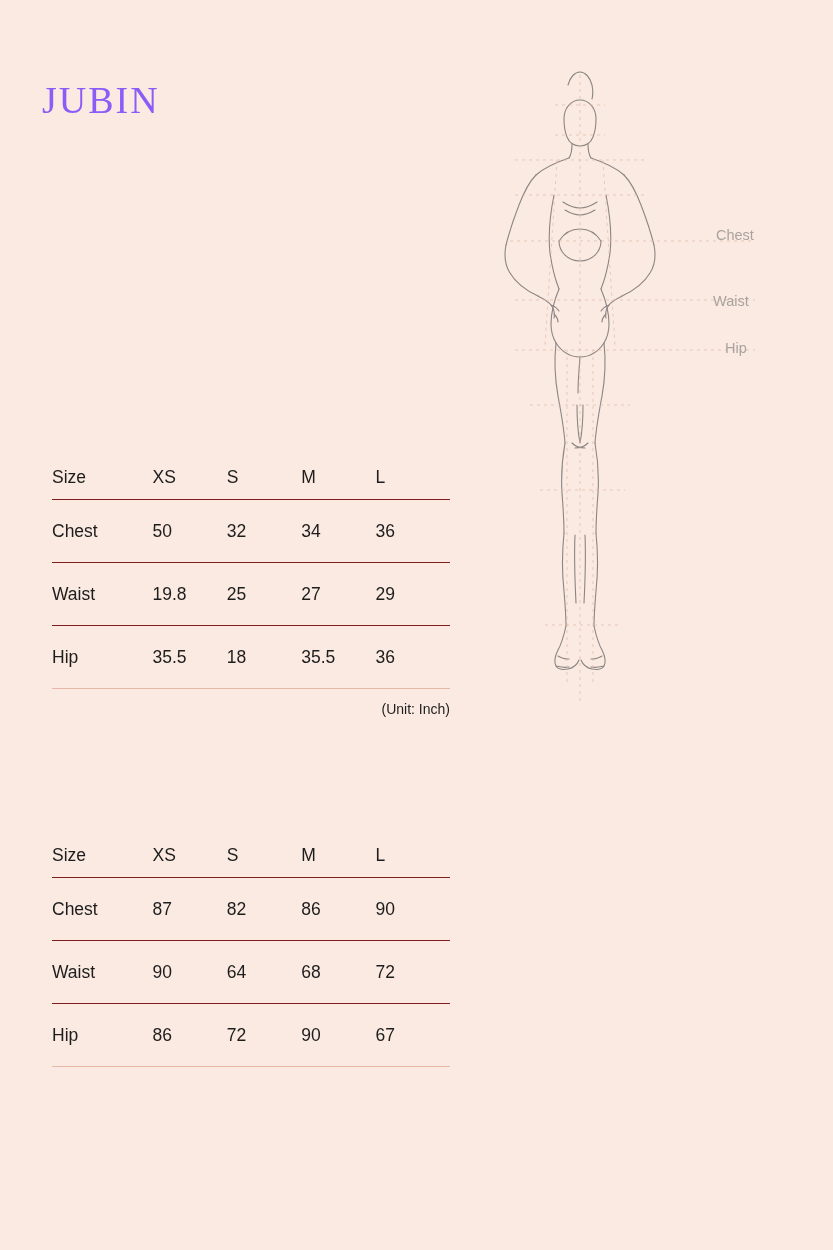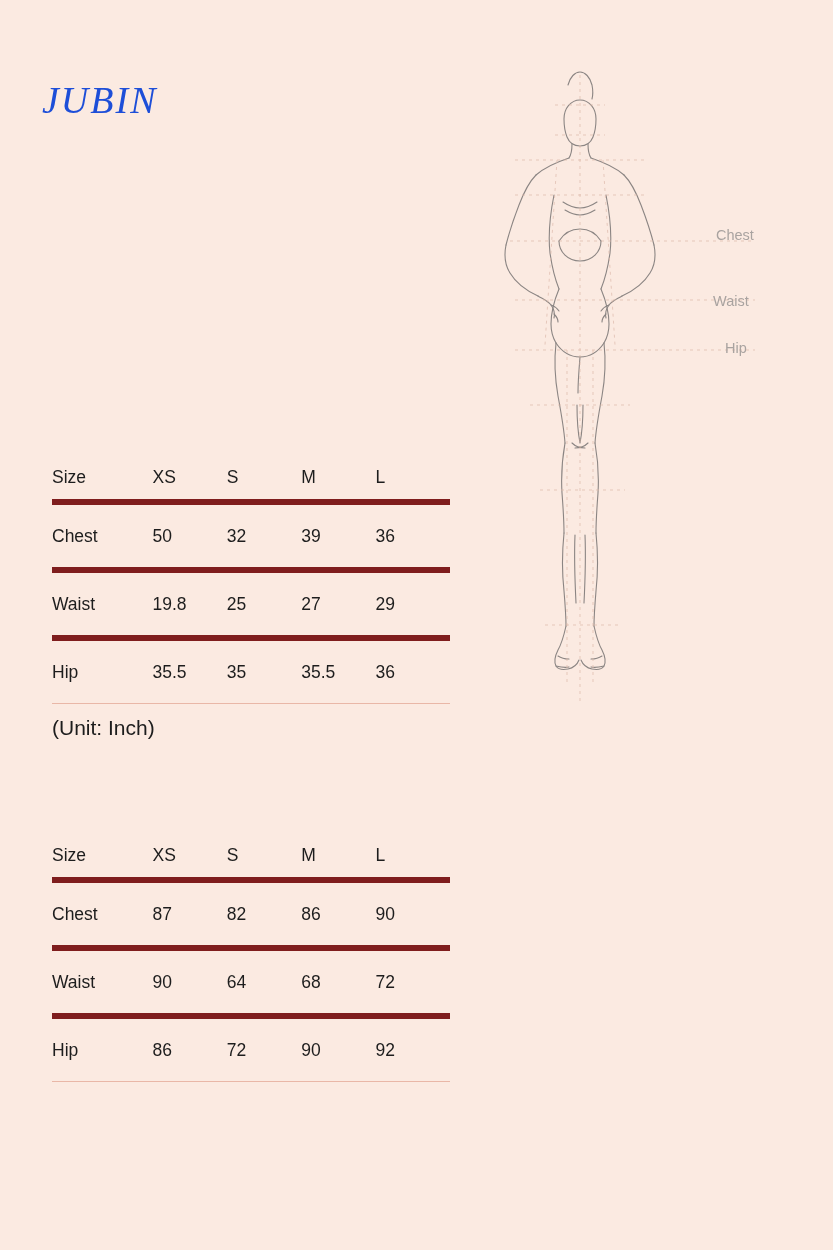--- a/index.html
+++ b/index.html
@@ -16,23 +16,22 @@
   }
 
   
   .brand {
     position: absolute;
     left: 42px;
     top: 78px;
     font-family: "Liberation Serif", serif;
     font-size: 38px;
     letter-spacing: 2px;
-    color: #1d4ed8;
+    color: #8b5cf6;
     font-weight: 400;
-    font-style: italic;
   }
 
   
   .figure-wrap {
     position: absolute;
     left: 455px;
     top: 45px;
     width: 340px;
     height: 680px;
   }
@@ -77,39 +76,39 @@
     width: 100%;
     border-collapse: collapse;
     font-size: 17.5px;
     color: #1d1d1d;
   }
   table th, table td {
     font-weight: 400;
     padding: 0;
     height: 62px;
     vertical-align: middle;
-    border-bottom: 6px solid #7f1d1d;
+    border-bottom: 1px solid #7f1d1d;
   }
   thead th {
     height: 44px;
   }
   th.label-col, td.label-col {
     text-align: left;
     width: 100px;
   }
   th.val, td.val {
     text-align: left;
     width: 74px;
   }
   tbody tr:last-child td {
     border-bottom: 1px solid #e9b7a7;
   }
   .unit {
-    text-align: left;
-    font-size: 21px;
+    text-align: right;
+    font-size: 14px;
     color: #1d1d1d;
     padding-top: 12px;
   }
 </style>
 </head>
 <body>
 
 <div class="brand">JUBIN</div>
 
 <div class="figure-wrap">
@@ -197,34 +196,34 @@
         <th class="val">S</th>
         <th class="val">M</th>
         <th class="val">L</th>
       </tr>
     </thead>
     <tbody>
       <tr>
         <td class="label-col">Chest</td>
         <td class="val">50</td>
         <td class="val">32</td>
-        <td class="val">39</td>
+        <td class="val">34</td>
         <td class="val">36</td>
       </tr>
       <tr>
         <td class="label-col">Waist</td>
         <td class="val">19.8</td>
         <td class="val">25</td>
         <td class="val">27</td>
         <td class="val">29</td>
       </tr>
       <tr>
         <td class="label-col">Hip</td>
         <td class="val">35.5</td>
-        <td class="val">35</td>
+        <td class="val">18</td>
         <td class="val">35.5</td>
         <td class="val">36</td>
       </tr>
     </tbody>
   </table>
   <div class="unit">(Unit: Inch)</div>
 </div>
 
 <div class="table-block table-cm">
   <table>
@@ -250,17 +249,17 @@
         <td class="val">90</td>
         <td class="val">64</td>
         <td class="val">68</td>
         <td class="val">72</td>
       </tr>
       <tr>
         <td class="label-col">Hip</td>
         <td class="val">86</td>
         <td class="val">72</td>
         <td class="val">90</td>
-        <td class="val">92</td>
+        <td class="val">67</td>
       </tr>
     </tbody>
   </table>
 </div>
 
 </body></html>

